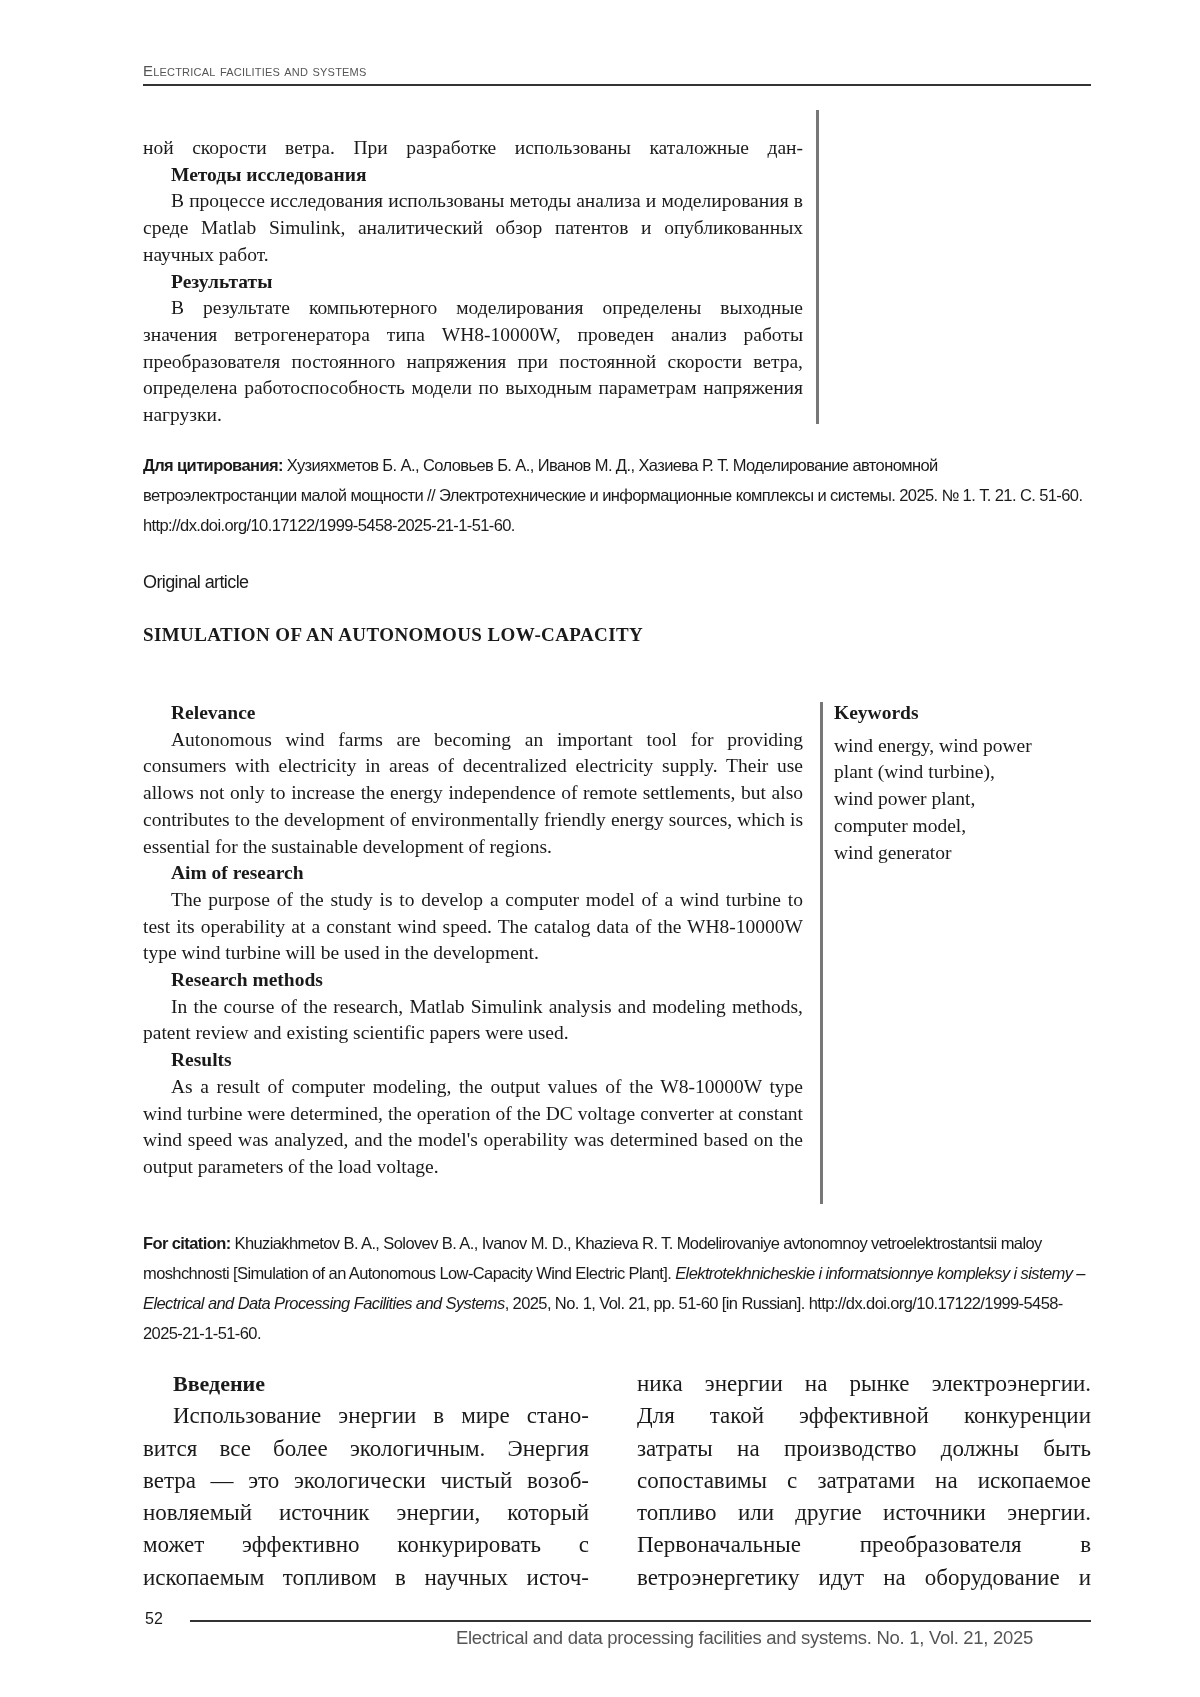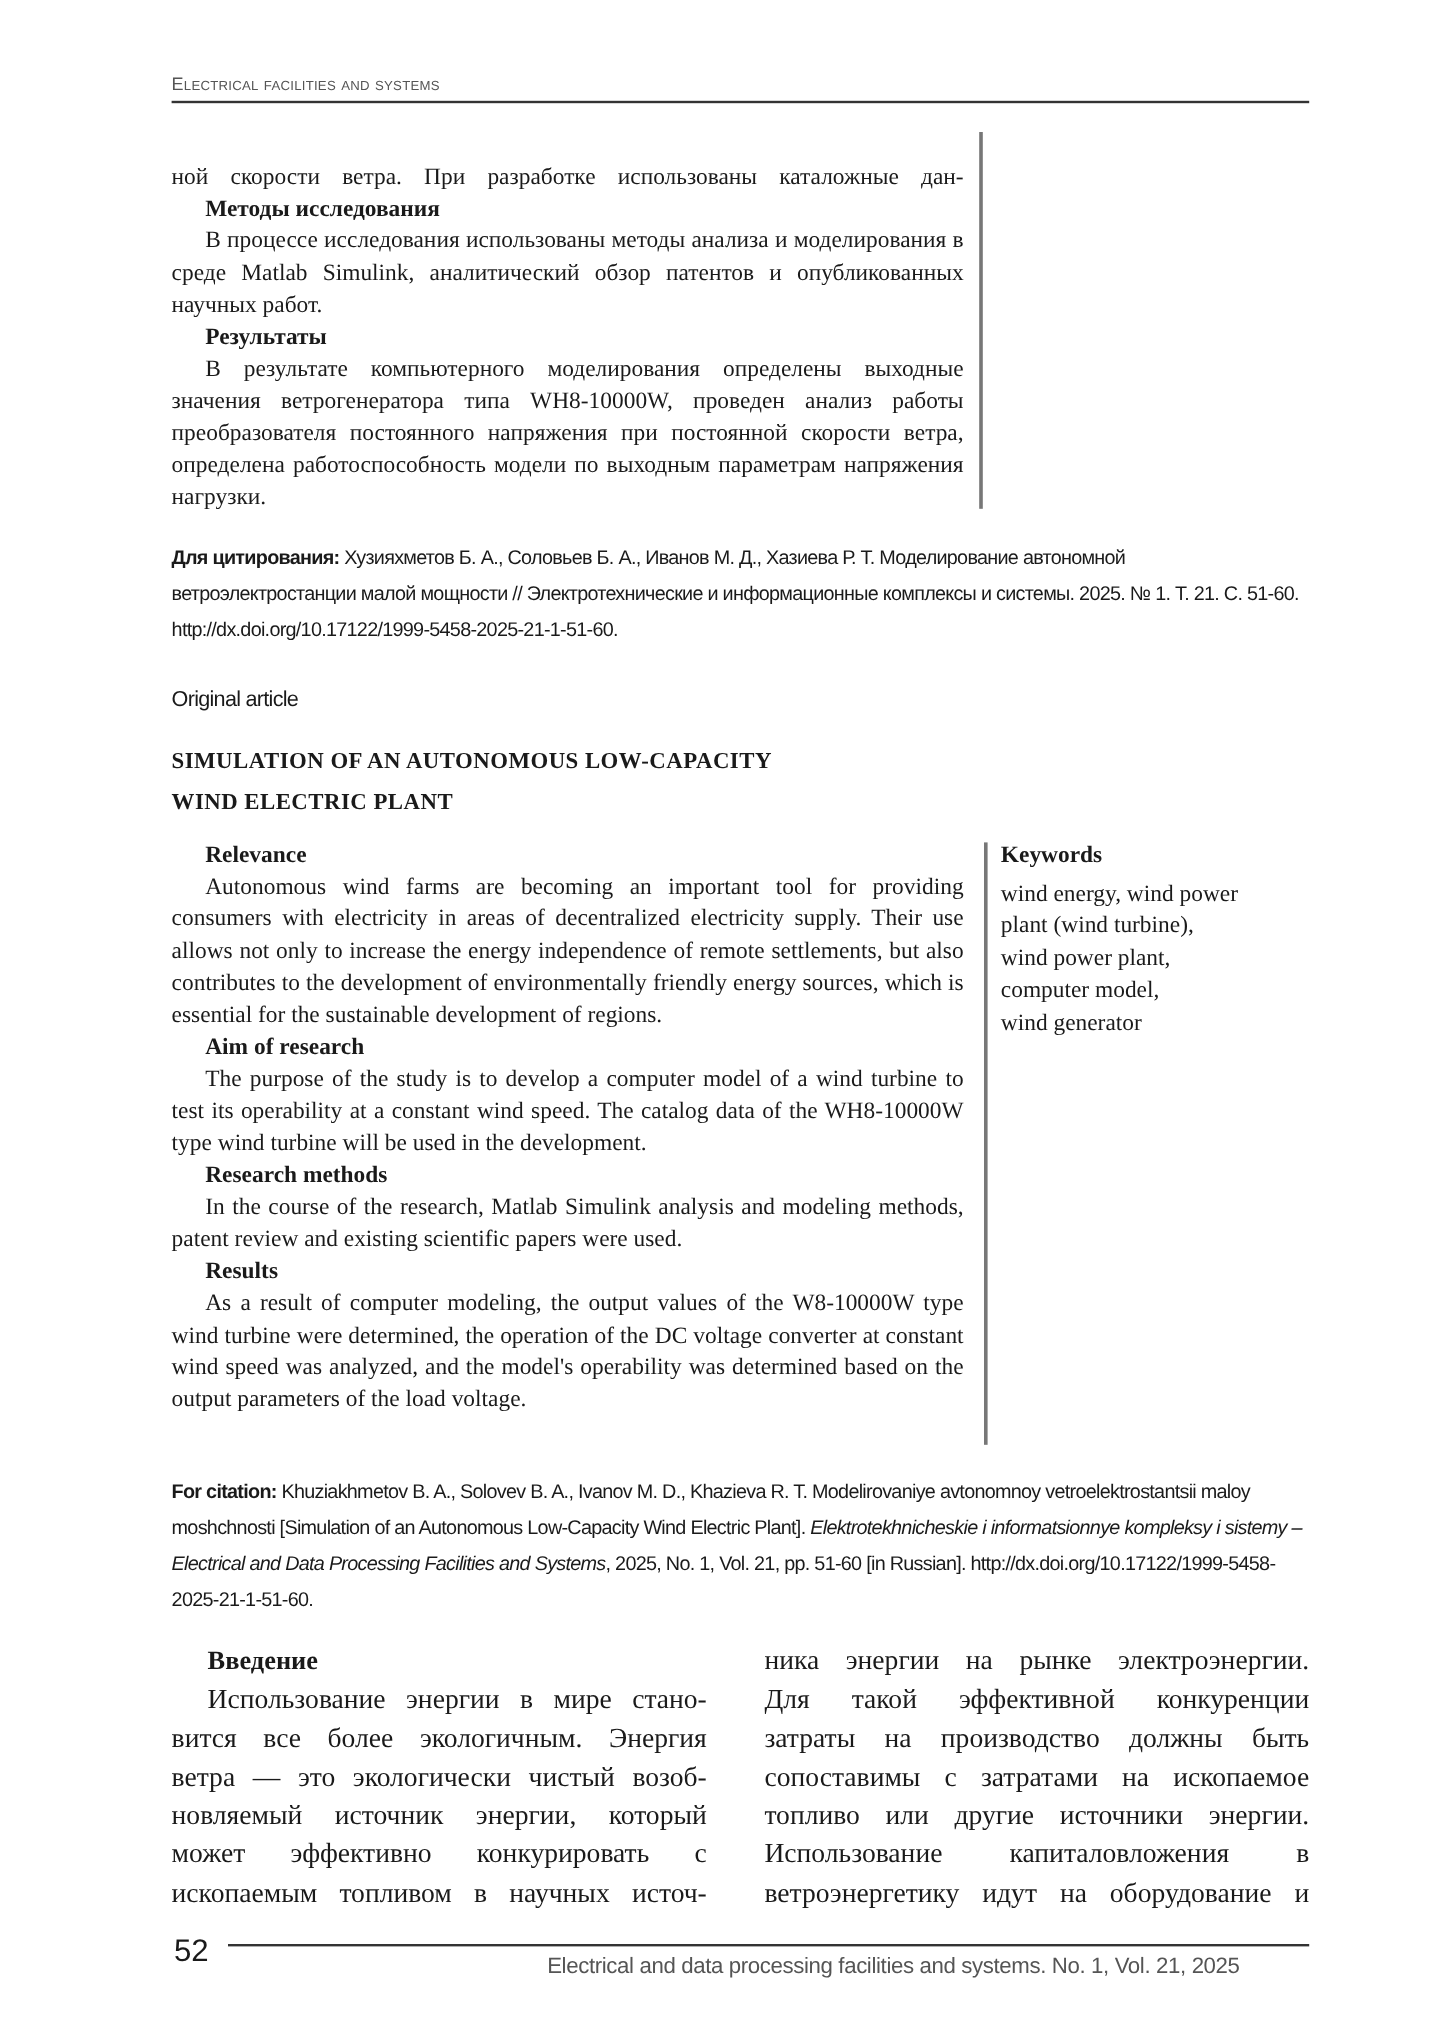--- a/index.html
+++ b/index.html
@@ -25,21 +25,21 @@
 
   .title { position: absolute; left: 143px; top: 618px; font-family: "Liberation Serif", serif; font-weight: bold; font-size: 19px; line-height: 34px; letter-spacing: 0.4px; color: #1a1a1a; }
 
   .kw { position: absolute; left: 834px; top: 700px; width: 270px; font-family: "Liberation Serif", serif; font-size: 19.5px; line-height: 26.7px; color: #1a1a1a; }
   .kw .kw-head { font-weight: bold; margin-bottom: 6px; }
 
   .col { position: absolute; font-family: "Liberation Serif", serif; font-size: 23px; line-height: 32.3px; text-align: justify; color: #1a1a1a; }
   .col .head { font-weight: bold; padding-left: 30px; font-size: 22px; }
   .col .line { display: block; text-align: justify; text-align-last: justify; }
 
-  .footer-num { position: absolute; left: 145px; top: 1610px; font-family: "Liberation Sans", sans-serif; font-size: 26px; color: #1a1a1a; }
+  .footer-num { position: absolute; left: 145px; top: 1610px; font-family: "Liberation Sans", sans-serif; font-size: 16px; color: #1a1a1a; }
   .footer-rule { position: absolute; left: 190px; top: 1620px; width: 901px; height: 2px; background: #333; }
   .footer-journal { position: absolute; right: 109px; top: 1627px; font-family: "Liberation Sans", sans-serif; font-size: 18.5px; color: #555; letter-spacing: -0.3px; }
 </style>
 </head>
 <body>
 
 <div class="page">
 
   <div class="run-head">Electrical facilities and systems</div>
   <div class="run-head-rule"></div>
@@ -55,21 +55,20 @@
 
   <div class="cite" style="top:450px;">
     <b>Для цитирования:</b>
     <span>Хузияхметов Б. А., Соловьев Б. А., Иванов М. Д., Хазиева Р. Т. Моделирование автономной ветроэлектростанции малой мощности // Электротехнические и информационные комплексы и системы. 2025. № 1. Т. 21. С. 51-60. http://dx.doi.org/10.17122/1999-5458-2025-21-1-51-60.</span>
   </div>
 
   <div class="orig">Original article</div>
 
   <div class="title">
     <div>SIMULATION OF AN AUTONOMOUS LOW-CAPACITY</div>
-    <div>WIND ELECTRIC PLANT</div>
   </div>
 
   <div class="abs-block" style="top:700px;">
     <div class="head">Relevance</div>
     <div class="para">Autonomous wind farms are becoming an important tool for providing consumers with electricity in areas of decentralized electricity supply. Their use allows not only to increase the energy independence of remote settlements, but also contributes to the development of environmentally friendly energy sources, which is essential for the sustainable development of regions.</div>
     <div class="head">Aim of research</div>
     <div class="para">The purpose of the study is to develop a computer model of a wind turbine to test its operability at a constant wind speed. The catalog data of the WH8-10000W type wind turbine will be used in the development.</div>
     <div class="head">Research methods</div>
     <div class="para">In the course of the research, Matlab Simulink analysis and modeling methods, patent review and existing scientific papers were used.</div>
     <div class="head">Results</div>
@@ -100,21 +99,21 @@
     <span class="line">может эффективно конкурировать с</span>
     <span class="line">ископаемым топливом в научных источ-</span>
   </div>
 
   <div class="col" style="left:637px; top:1368px; width:454px;">
     <span class="line">ника энергии на рынке электроэнергии.</span>
     <span class="line">Для такой эффективной конкуренции</span>
     <span class="line">затраты на производство должны быть</span>
     <span class="line">сопоставимы с затратами на ископаемое</span>
     <span class="line">топливо или другие источники энергии.</span>
-    <span class="line">Использование капиталовложения в</span>
+    <span class="line">Первоначальные преобразователя в</span>
     <span class="line">ветроэнергетику идут на оборудование и</span>
   </div>
 
   <div class="footer-num">52</div>
   <div class="footer-rule"></div>
   <div class="footer-journal">Electrical and data processing facilities and systems. No. 1, Vol. 21, 2025</div>
 
 </div>
 
 </body></html>

